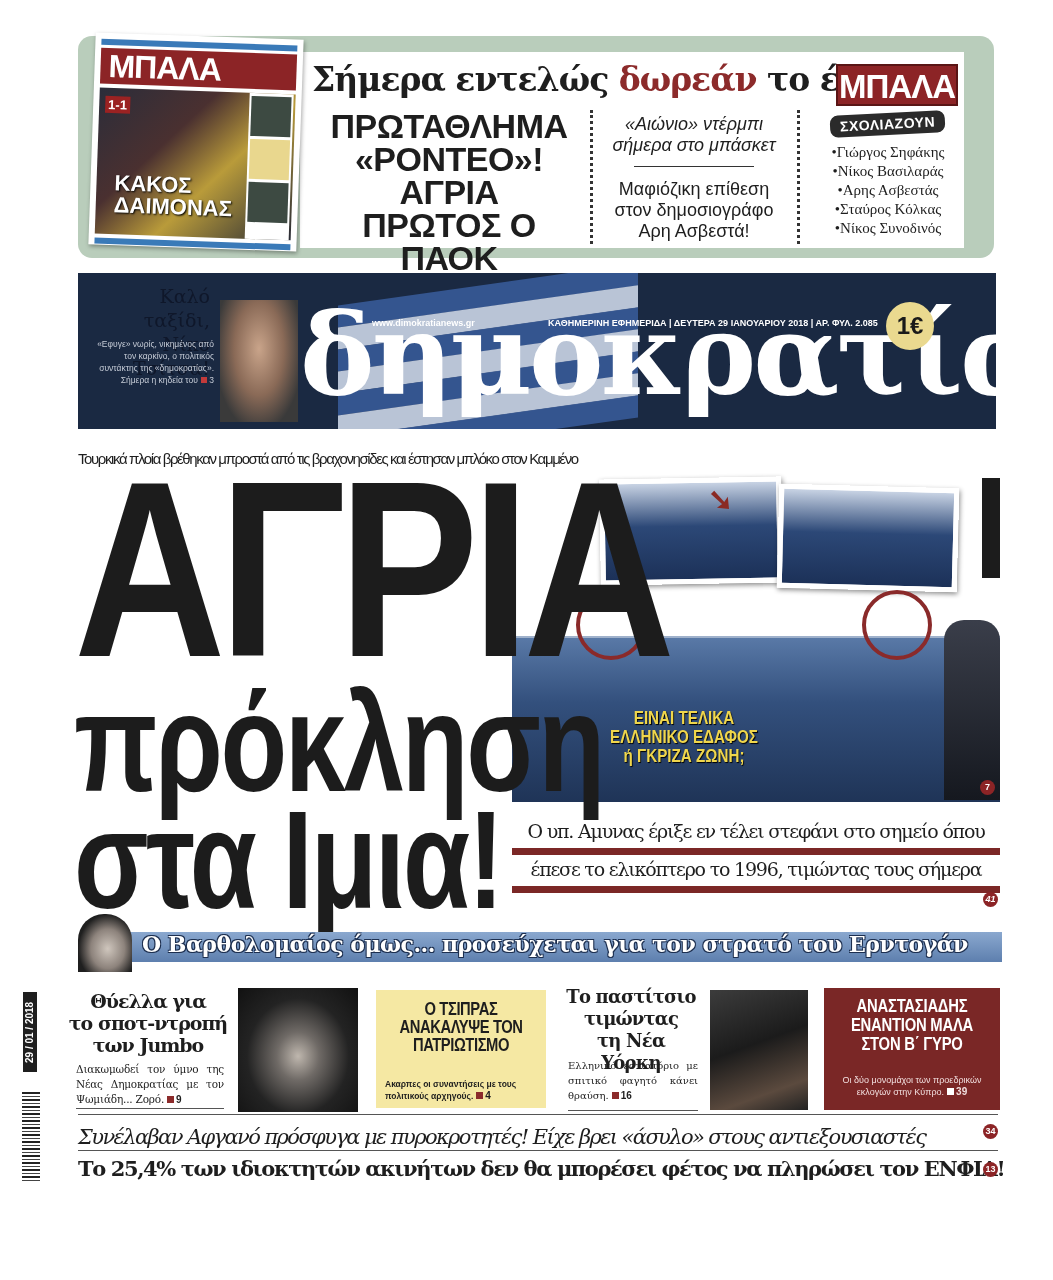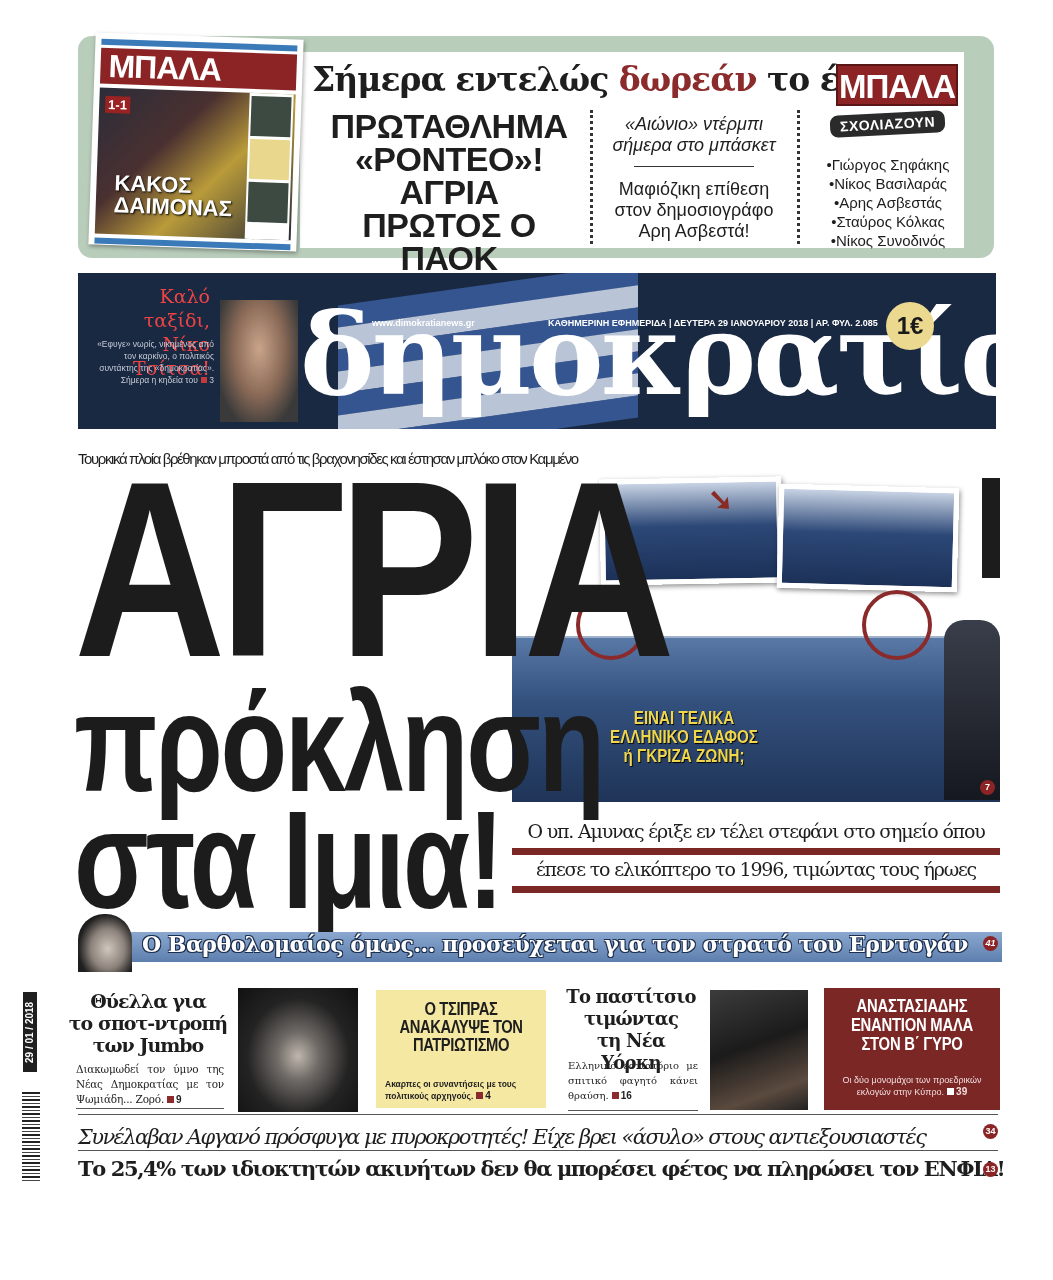--- a/index.html
+++ b/index.html
@@ -28,29 +28,29 @@
   .col1 { left: 318px; top: 110px; width: 262px; text-align: center; }
   .col1 .hl { font-weight: 700; font-size: 34px; line-height: 33px; letter-spacing: -0.5px; }
   .col1 .sub { font-family: "DejaVu Serif", serif; font-size: 15px; margin-top: 6px; font-weight: 700; letter-spacing: -0.5px; }
   .vdots { width: 0; border-left: 3px dotted #333; }
   .col2 { left: 598px; top: 114px; width: 192px; text-align: center; }
   .col2 .it { font-style: italic; font-size: 18px; line-height: 21px; }
   .col2 .rule { width: 120px; margin: 10px auto 12px; border-top: 1px solid #333; }
   .col2 .tx { font-size: 18px; line-height: 21px; }
   .col3 { left: 808px; top: 113px; width: 160px; text-align: center; }
   .schol { display: inline-block; background: #2b2b2b; color: #fff; font-weight: 700; font-size: 14px; padding: 3px 10px; border-radius: 8px; transform: rotate(-3deg); letter-spacing: 0.5px; }
-  .col3 ul { list-style: none; margin-top: 20px; }
+  .col3 ul { list-style: none; margin-top: 8px; font-family: Liberation Serif, serif; }
   .col3 li { font-size: 15px; line-height: 19px; }
 
   
   .masthead { left: 78px; top: 273px; width: 918px; height: 156px; background: #1a2942; overflow: hidden; }
   .flag { left: 338px; top: 273px; width: 300px; height: 156px; overflow: hidden; }
   .flag .stripe { position: absolute; left: -40px; width: 400px; height: 22px; background: #3a5d9c; transform: rotate(-8deg); opacity: .85; }
   .flag .white { background: #d6dff0; }
-  .obit-title { left: 90px; top: 284px; width: 120px; color: #ef4444; font-family: "DejaVu Serif", serif; font-size: 19px; line-height: 24px; text-align: right; }
+  .obit-title { left: 90px; top: 284px; width: 120px; color: #0f172a; font-family: "DejaVu Serif", serif; font-size: 19px; line-height: 24px; text-align: right; }
   .obit-text { left: 90px; top: 338px; width: 124px; color: #c5cbd6; font-size: 8.5px; line-height: 12px; text-align: right; }
   .obit-text .mark { display: inline-block; width: 6px; height: 6px; background: #c23a3a; margin-left: 3px; }
   .obit-photo { left: 220px; top: 300px; width: 78px; height: 122px; background: radial-gradient(ellipse at 50% 40%, #c9a48a 0%, #8a6a57 45%, #3a3a3a 80%); }
   .logo { left: 300px; top: 290px; font-family: "DejaVu Serif", serif; font-weight: 700; color: #fff; font-size: 112px; line-height: 130px; letter-spacing: -3px; white-space: nowrap; }
   .site-url { left: 372px; top: 318px; color: #fff; font-size: 9px; font-weight: 700; }
   .dateline { left: 548px; top: 318px; color: #fff; font-size: 9px; font-weight: 700; white-space: nowrap; }
   .price { left: 886px; top: 302px; width: 48px; height: 48px; border-radius: 50%; background: #ead98f; color: #1a1a1a; font-weight: 700; font-size: 24px; text-align: center; line-height: 48px; }
 
   
   .kicker { left: 78px; top: 450px; width: 920px; font-family: Liberation Sans, sans-serif; font-size: 15px; letter-spacing: -1.4px; white-space: nowrap; }
@@ -83,21 +83,21 @@
   .deck1 { top: 820px; }
   .deck2 { top: 858px; }
   .redrule { left: 512px; width: 488px; height: 7px; background: #7b2726; }
   .rr1 { top: 848px; }
   .rr2 { top: 886px; }
 
   
   .bar { left: 108px; top: 932px; width: 894px; height: 30px; background: linear-gradient(180deg,#8aa8cf,#5d7fae); }
   .bar-text { left: 142px; top: 931px; color: #fff; font-family: "DejaVu Serif", serif; font-weight: 700; font-size: 22px; letter-spacing: -0.5px; white-space: nowrap; text-shadow: 1px 1px 0 #1d2f4f, -1px -1px 0 #1d2f4f, 1px -1px 0 #1d2f4f, -1px 1px 0 #1d2f4f; }
   .patriarch { left: 78px; top: 914px; width: 54px; height: 58px; background: radial-gradient(ellipse at 55% 60%, #cfc6bd 0%, #8d837c 40%, #1f1f1f 70%); border-radius: 26px 26px 0 0; }
-  .pg41 { left: 983px; top: 936px; font-style: italic; }
+  .pg41 { left: 983px; top: 892px; font-style: italic; }
 
   
   .side-date { left: 23px; top: 992px; width: 14px; height: 80px; background: #1f1f1f; color: #fff; font-size: 10px; font-weight: 700; writing-mode: vertical-rl; transform: rotate(180deg); text-align: center; line-height: 14px; }
   .barcode { left: 22px; top: 1092px; width: 18px; height: 90px; background: repeating-linear-gradient(180deg,#222 0 2px,#fff 2px 4px,#444 4px 5px,#fff 5px 7px); }
 
   .t1-title { left: 68px; top: 990px; width: 160px; text-align: center; font-family: "DejaVu Serif", serif; font-weight: 700; font-size: 19px; line-height: 22px; letter-spacing: -1px; }
   .t1-text { left: 76px; top: 1062px; width: 148px; font-family: "DejaVu Serif", serif; font-size: 10.5px; line-height: 15px; text-align: justify; letter-spacing: -0.2px; }
   .sq { display: inline-block; width: 7px; height: 7px; background: #8c2b2b; margin: 0 2px 0 3px; vertical-align: 0; }
   .pgref { font-family: "Liberation Sans", sans-serif; font-weight: 700; font-size: 10px; }
   .hr-short { height: 1px; background: #555; }
@@ -216,21 +216,21 @@
   <div>ή ΓΚΡΙΖΑ ΖΩΝΗ;</div>
 </div>
 <div class="abs pg-badge pg7">7</div>
 
 <div class="abs hl-word hl1">ΑΓΡΙΑ</div>
 <div class="abs hl-word hl2">πρόκληση</div>
 <div class="abs hl-word hl3">στα Ιμια!</div>
 
 <div class="abs deck deck1">Ο υπ. Αμυνας έριξε εν τέλει στεφάνι στο σημείο όπου</div>
 <div class="abs redrule rr1"></div>
-<div class="abs deck deck2">έπεσε το ελικόπτερο το 1996, τιμώντας τους ήρωες</div>
+<div class="abs deck deck2">έπεσε το ελικόπτερο το 1996, τιμώντας τους σήμερα</div>
 <div class="abs redrule rr2"></div>
 
 <div class="abs bar"></div>
 <div class="abs patriarch"></div>
 <div class="abs bar-text">Ο Βαρθολομαίος όμως... προσεύχεται για τον στρατό του Ερντογάν</div>
 <div class="abs pg-badge pg41">41</div>
 
 <div class="abs side-date">29 / 01 / 2018</div>
 <div class="abs barcode"></div>
 

